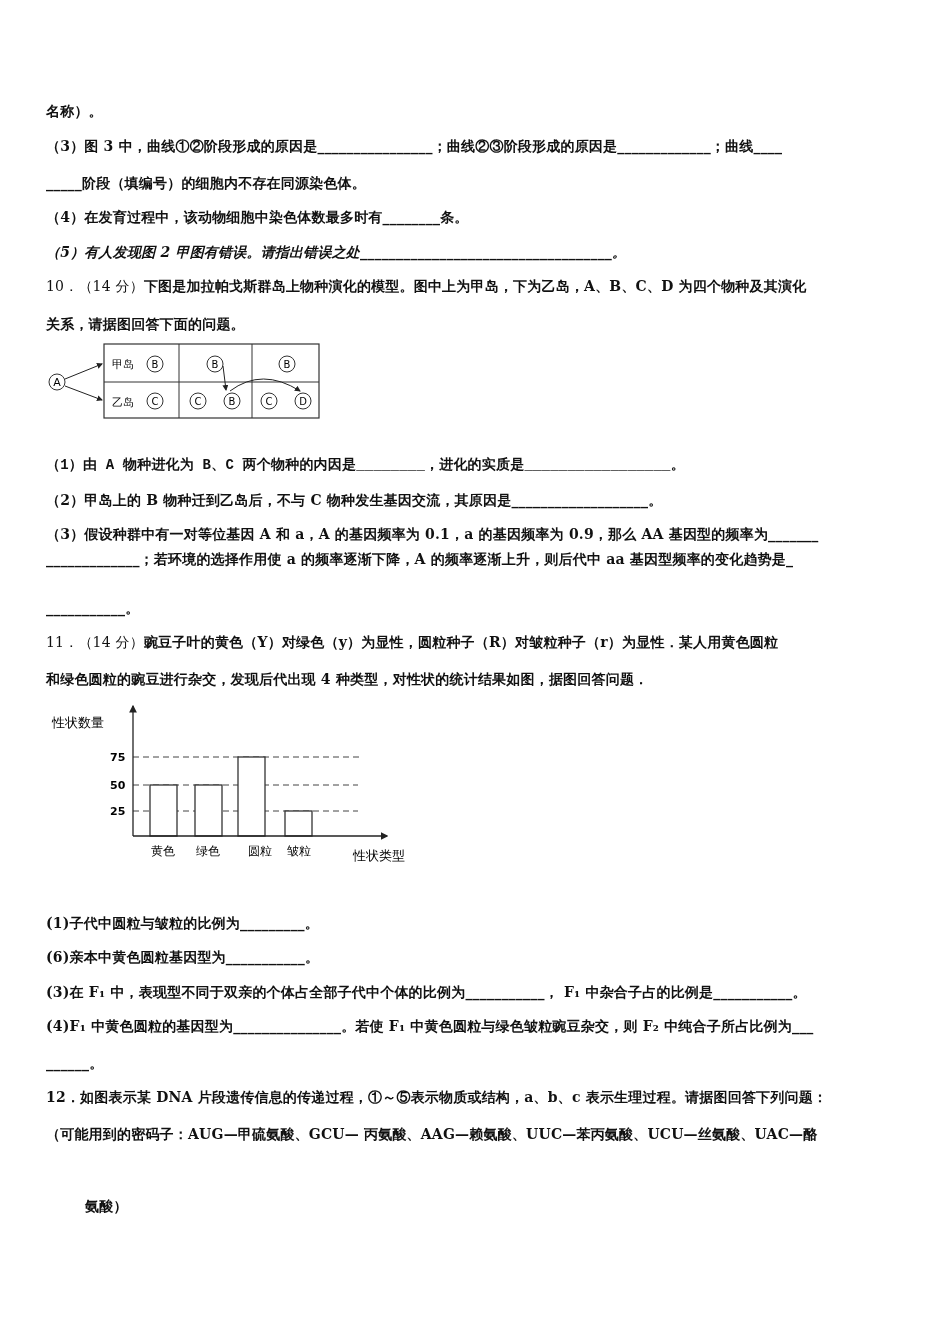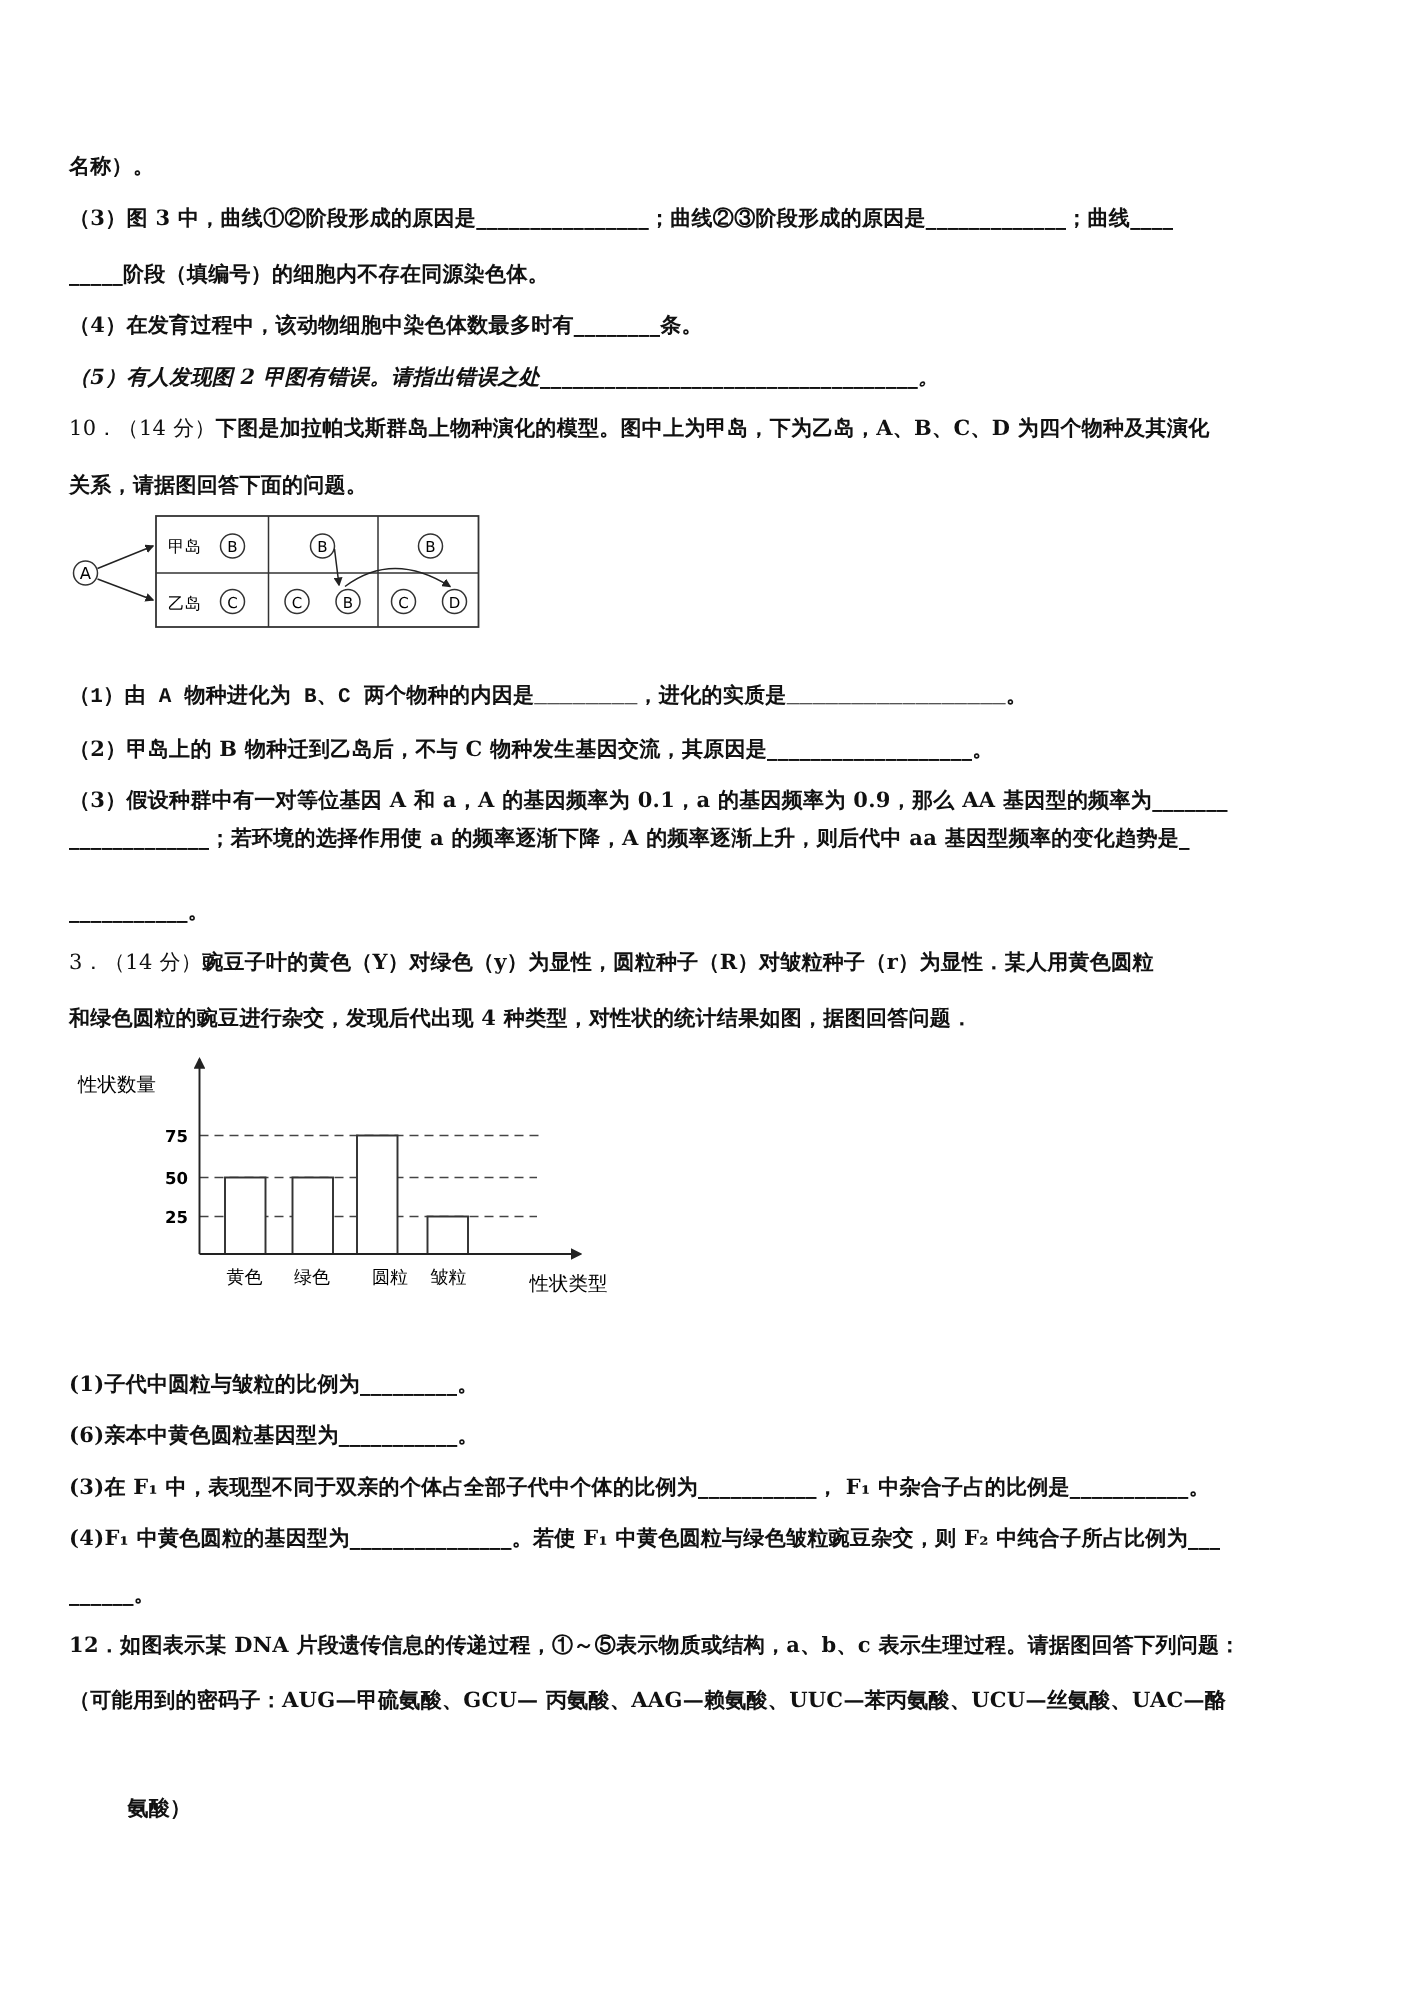--- a/index.html
+++ b/index.html
@@ -74,21 +74,21 @@
   </svg>
 </div>
 
 <div class="line" style="top:455px;font-family:Liberation Mono, monospace;">（1）由 A 物种进化为 B、C 两个物种的内因是________，进化的实质是_________________。</div>
 <div class="line" style="top:490px;">（2）甲岛上的 B 物种迁到乙岛后，不与 C 物种发生基因交流，其原因是___________________。</div>
 <div class="line" style="top:524px;">（3）假设种群中有一对等位基因 A 和 a，A 的基因频率为 0.1，a 的基因频率为 0.9，那么 AA 基因型的频率为_______</div>
 <div class="line" style="top:549px;">_____________；若环境的选择作用使 a 的频率逐渐下降，A 的频率逐渐上升，则后代中 aa 基因型频率的变化趋势是_</div>
 <div class="line" style="top:598px;">___________。</div>
 
 <div class="line" style="top:632px;">
-  <span class="num">3．（14 分）</span><span>豌豆子叶的黄色（Y）对绿色（y）为显性，圆粒种子（R）对皱粒种子（r）为显性．某人用黄色圆粒</span>
+  <span class="num">11．（14 分）</span><span>豌豆子叶的黄色（Y）对绿色（y）为显性，圆粒种子（R）对皱粒种子（r）为显性．某人用黄色圆粒</span>
 </div>
 <div class="line" style="top:669px;">和绿色圆粒的豌豆进行杂交，发现后代出现 4 种类型，对性状的统计结果如图，据图回答问题．</div>
 
 <div class="fig" style="left:40px; top:700px; width:380px; height:170px;">
   <svg width="380" height="170" viewBox="0 0 380 170">
     <defs>
       <marker id="arr2" markerWidth="6" markerHeight="6" refX="5" refY="3" orient="auto">
         <path d="M0,0 L6,3 L0,6 z" fill="#222"></path>
       </marker>
     </defs>

